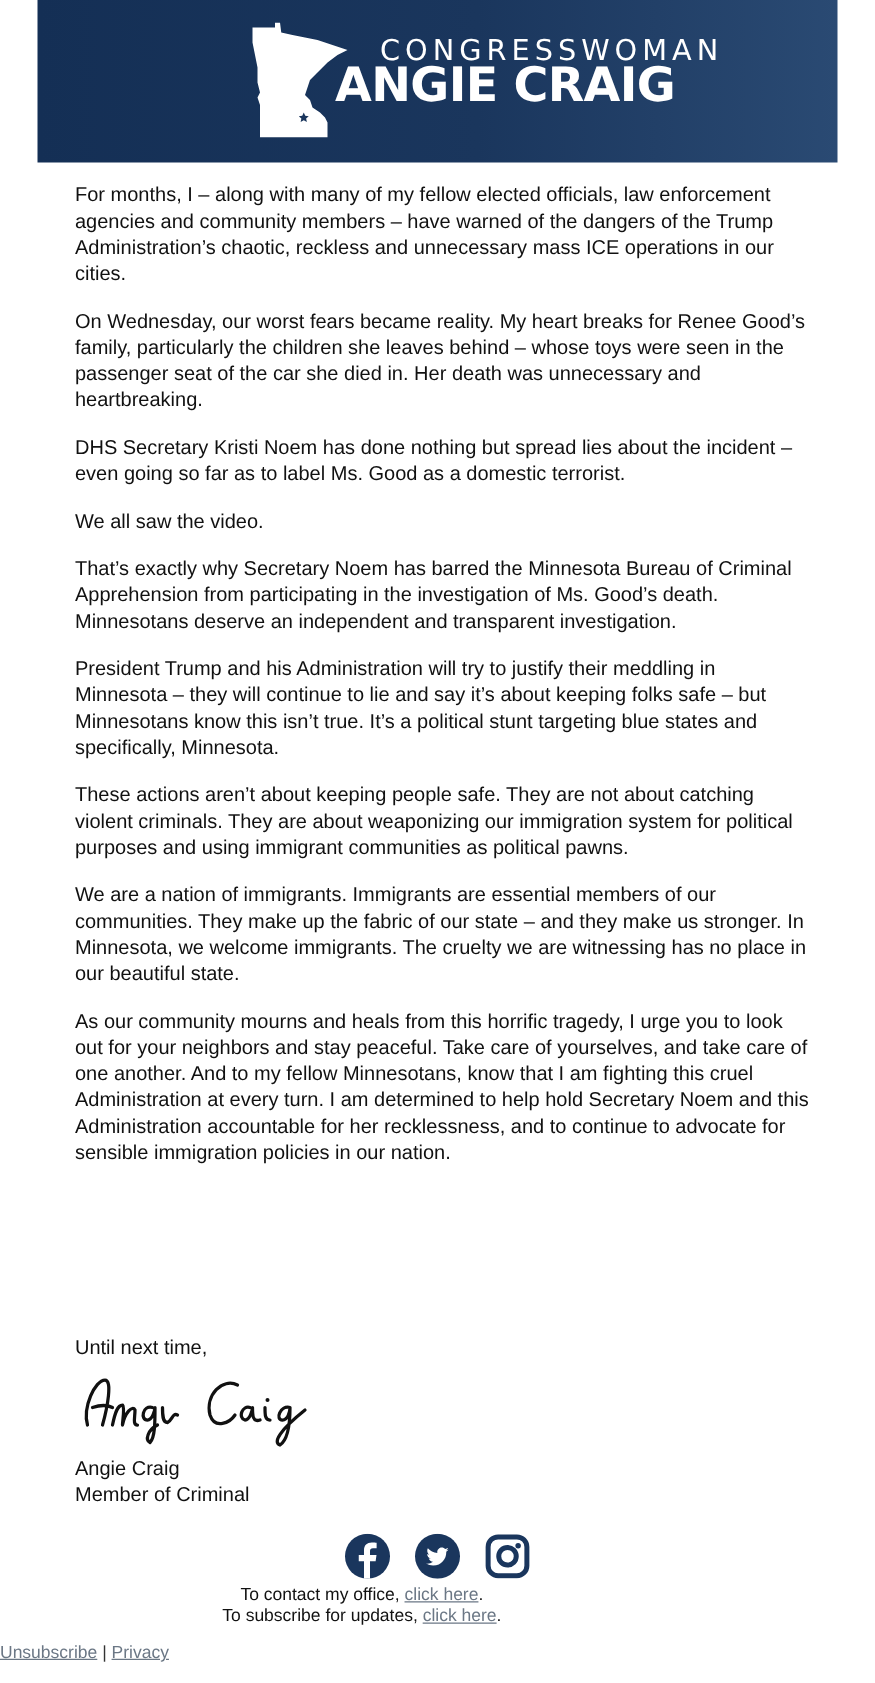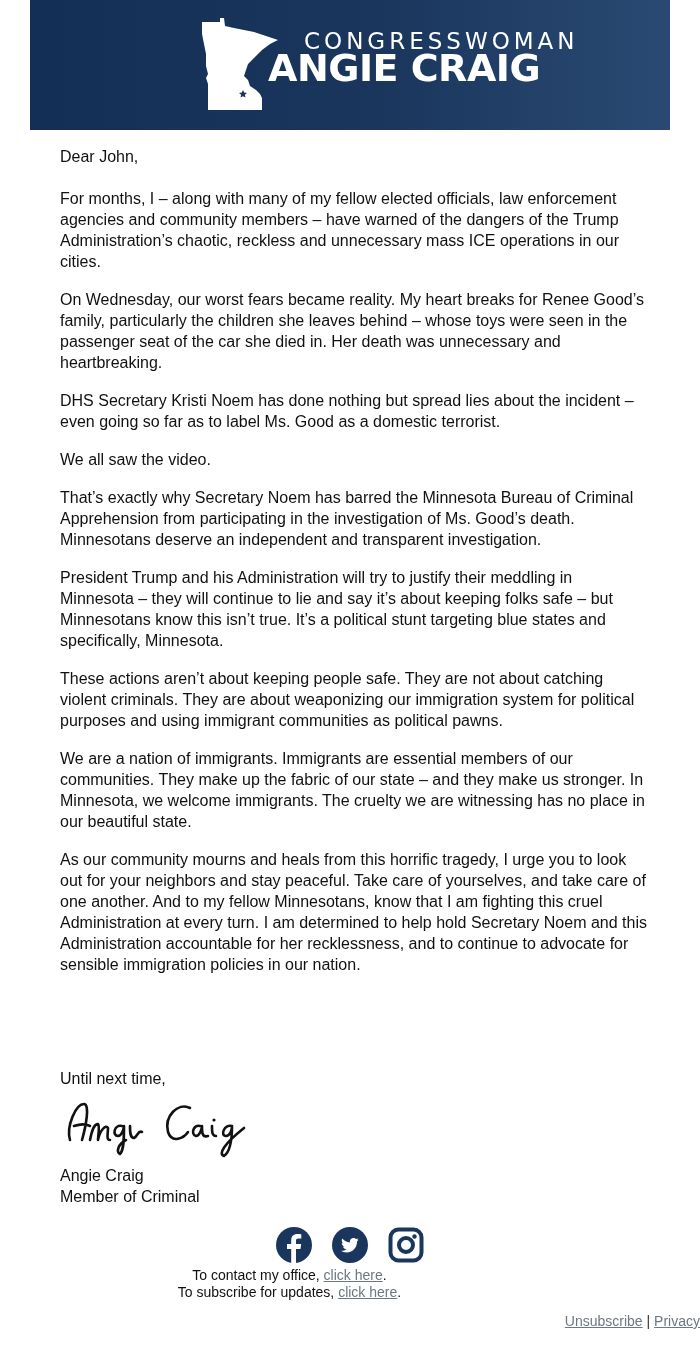--- a/index.html
+++ b/index.html
@@ -17,39 +17,38 @@
     .letter p { margin: 0 0 17px 0; }
     .letter p.greeting { margin-bottom: 21px; }
     .closing { position: absolute; left: 60px; top: 1068px; font-size: 16px; line-height: 21px; text-align: center; }
     .signature { position: absolute; left: 64px; top: 1096px; width: 185px; height: 62px; }
     .signer { position: absolute; left: 60px; top: 1165px; font-size: 16px; line-height: 21px; }
 
     .social { position: absolute; left: 0; top: 1227px; width: 700px; display: flex; justify-content: center; gap: 20px; }
     .social .ico { width: 36px; height: 36px; display: block; }
     .footer-lines { position: absolute; left: 0; top: 1267px; width: 579px; text-align: center; font-size: 14px; line-height: 17px; color: #111111; }
     .footer-lines a { color: #6b7785; text-decoration: underline; }
-    .footer-links { position: absolute; left: 0; top: 1313px; width: 700px; text-align: right; font-size: 14px; color: #6b7785; }
+    .footer-links { position: absolute; left: 0; top: 1313px; width: 700px; text-align: left; font-size: 14px; color: #6b7785; }
     .footer-links a { color: #6b7785; text-decoration: underline; }
     .sep { color: #333333; }
   </style>
 </head>
 <body>
 
 <div class="banner">
   <svg class="mn-shape" viewBox="0 0 80 92">
     <path fill="#ffffff" d="M2 4 L20 4 L20 0 L24 0 L25 8 L34 10 L44 12 L54 14 L66 18 L78 22 L70 26 L62 32 L54 40 L48 46 L46 52 L44 58 L48 62 L50 68 L56 72 L60 76 L62 80 L62 92 L8 92 L8 66 L6 60 L8 56 L6 48 L6 36 L4 26 L2 16 Z"></path>
     <path fill="#1a365d" d="M43 72 l1.2 2.6 l2.8 0.3 l-2.1 1.9 l0.6 2.8 l-2.5 -1.4 l-2.5 1.4 l0.6 -2.8 l-2.1 -1.9 l2.8 -0.3 z"></path>
   </svg>
   <div class="banner-line1">CONGRESSWOMAN</div>
   <div class="banner-line2">ANGIE CRAIG</div>
   <div class="banner-line3">Second District of Minnesota</div>
 </div>
 
 <div class="letter">
-  <p class="greeting">Dear John,</p>
   <p>For months, I – along with many of my fellow elected officials, law enforcement agencies and community members – have warned of the dangers of the Trump Administration’s chaotic, reckless and unnecessary mass ICE operations in our cities.</p>
   <p>On Wednesday, our worst fears became reality. My heart breaks for Renee Good’s family, particularly the children she leaves behind – whose toys were seen in the passenger seat of the car she died in. Her death was unnecessary and heartbreaking.</p>
   <p>DHS Secretary Kristi Noem has done nothing but spread lies about the incident – even going so far as to label Ms. Good as a domestic terrorist.</p>
   <p>We all saw the video.</p>
   <p>That’s exactly why Secretary Noem has barred the Minnesota Bureau of Criminal Apprehension from participating in the investigation of Ms. Good’s death. Minnesotans deserve an independent and transparent investigation.</p>
   <p>President Trump and his Administration will try to justify their meddling in Minnesota – they will continue to lie and say it’s about keeping folks safe – but Minnesotans know this isn’t true. It’s a political stunt targeting blue states and specifically, Minnesota.</p>
   <p>These actions aren’t about keeping people safe. They are not about catching violent criminals. They are about weaponizing our immigration system for political purposes and using immigrant communities as political pawns.</p>
   <p>We are a nation of immigrants. Immigrants are essential members of our communities. They make up the fabric of our state – and they make us stronger. In Minnesota, we welcome immigrants. The cruelty we are witnessing has no place in our beautiful state.</p>
   <p>As our community mourns and heals from this horrific tragedy, I urge you to look out for your neighbors and stay peaceful. Take care of yourselves, and take care of one another. And to my fellow Minnesotans, know that I am fighting this cruel Administration at every turn. I am determined to help hold Secretary Noem and this Administration accountable for her recklessness, and to continue to advocate for sensible immigration policies in our nation.</p>
 </div>

